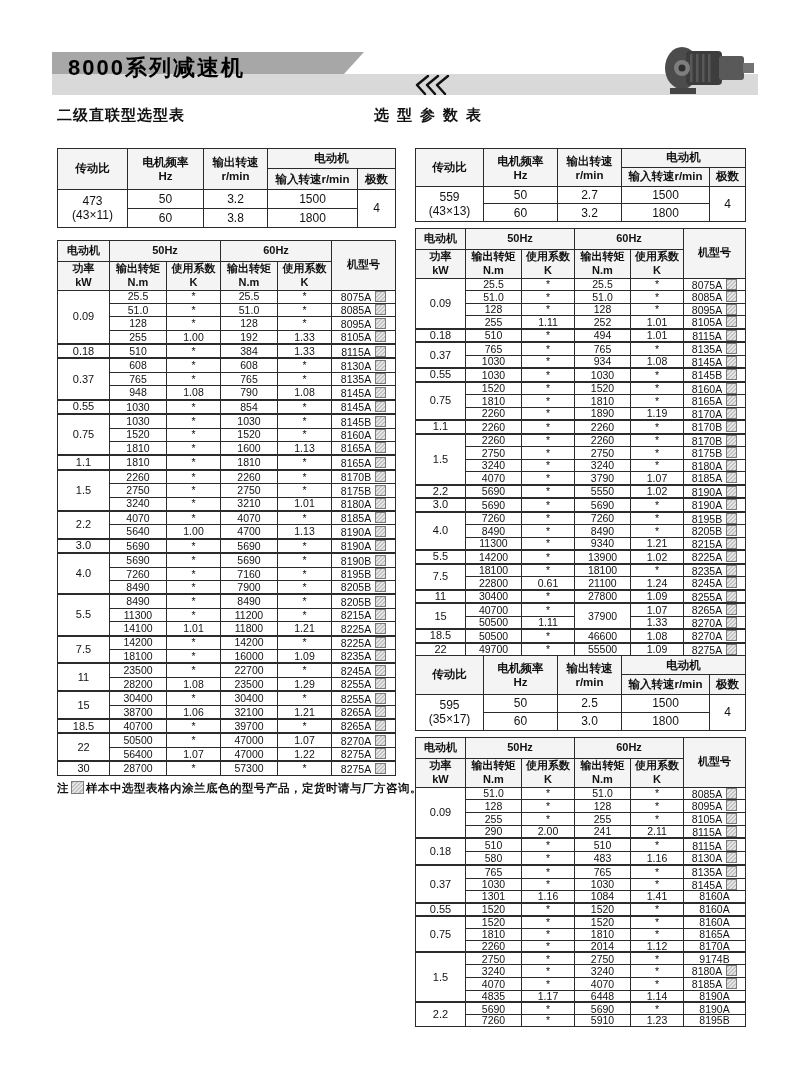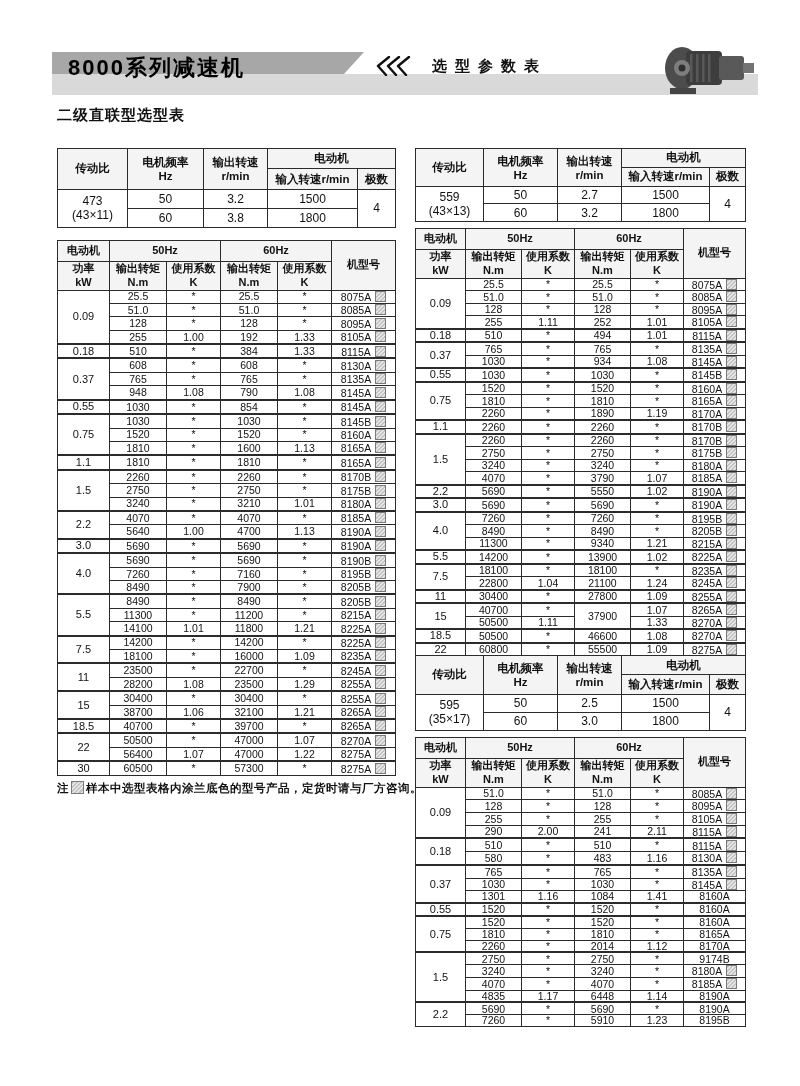--- a/index.html
+++ b/index.html
@@ -8,21 +8,21 @@
     font-family:"Liberation Sans","DejaVu Sans",sans-serif;color:#111;
     overflow:hidden;
   }
   .abs{position:absolute;}
 
   
   .band-dark{left:52px;top:52px;width:312px;height:22px;background:#a7a7a7;
     clip-path:polygon(0 0,100% 0,calc(100% - 20px) 100%,0 100%);}
   .band-light{left:52px;top:74px;width:706px;height:21px;background:#d9d9d9;}
   .banner-title{left:68px;top:53px;font-size:22px;font-weight:bold;letter-spacing:2px;color:#000;}
-  .banner-sub{left:374px;top:56px;display:flex;align-items:center;gap:20px;}
+  .banner-sub{left:374px;top:75px;display:flex;align-items:center;gap:11px;flex-direction:column;}
   .banner-sub .txt{font-size:15px;font-weight:bold;letter-spacing:8px;color:#111;}
   .section-title{left:57px;top:106px;font-size:15px;font-weight:bold;letter-spacing:1px;font-family:Liberation Mono, monospace;}
 
   
   .tbl-wrap{position:absolute;}
   table{width:100%;height:100%;border-collapse:collapse;table-layout:fixed;}
   th,td{border:1px solid #2b2b2b;text-align:center;vertical-align:middle;padding:0;
         overflow:hidden;white-space:nowrap;}
   th{font-weight:bold;background:#f4f4f4;}
   .ratio th{font-size:11.5px;}
@@ -505,21 +505,21 @@
         </tr>
         <tr>
           <td>56400</td>
           <td>1.07</td>
           <td>47000</td>
           <td>1.22</td>
           <td><span>8275A</span><span class="shade-box"></span></td>
         </tr>
         <tr class="group-start">
           <td class="power" rowspan="1">30</td>
-          <td>60500</td>
+          <td>28700</td>
           <td class="star">*</td>
           <td>57300</td>
           <td class="star">*</td>
           <td><span>8275A</span><span class="shade-box"></span></td>
         </tr>
       </tbody>
 </table>
 </div>
 
 <div class="tbl-wrap detail" id="detail1">
@@ -731,21 +731,21 @@
         <tr class="group-start">
           <td class="power" rowspan="2">7.5</td>
           <td>18100</td>
           <td class="star">*</td>
           <td>18100</td>
           <td class="star">*</td>
           <td><span>8235A</span><span class="shade-box"></span></td>
         </tr>
         <tr>
           <td>22800</td>
-          <td>1.04</td>
+          <td>0.61</td>
           <td>21100</td>
           <td>1.24</td>
           <td><span>8245A</span><span class="shade-box"></span></td>
         </tr>
         <tr class="group-start">
           <td class="power" rowspan="1">11</td>
           <td>30400</td>
           <td class="star">*</td>
           <td>27800</td>
           <td>1.09</td>
@@ -768,21 +768,21 @@
         <tr class="group-start">
           <td class="power" rowspan="1">18.5</td>
           <td>50500</td>
           <td class="star">*</td>
           <td>46600</td>
           <td>1.08</td>
           <td><span>8270A</span><span class="shade-box"></span></td>
         </tr>
         <tr class="group-start">
           <td class="power" rowspan="1">22</td>
-          <td>60800</td>
+          <td>49700</td>
           <td class="star">*</td>
           <td>55500</td>
           <td>1.09</td>
           <td><span>8275A</span><span class="shade-box"></span></td>
         </tr>
       </tbody>
 </table>
 </div>
 
 <div class="tbl-wrap detail" id="detail2">

